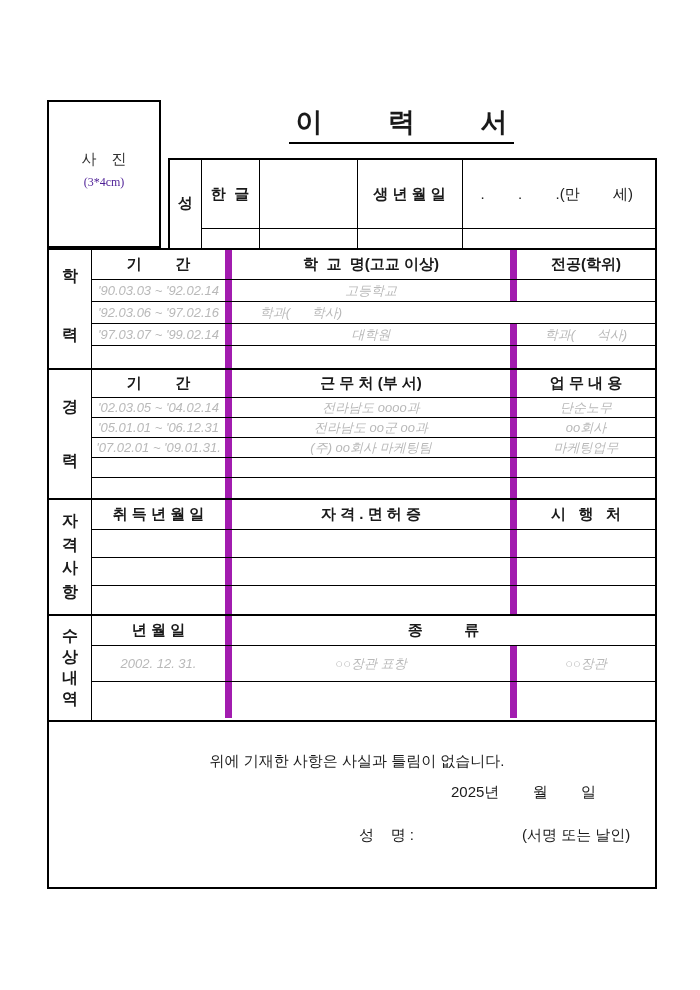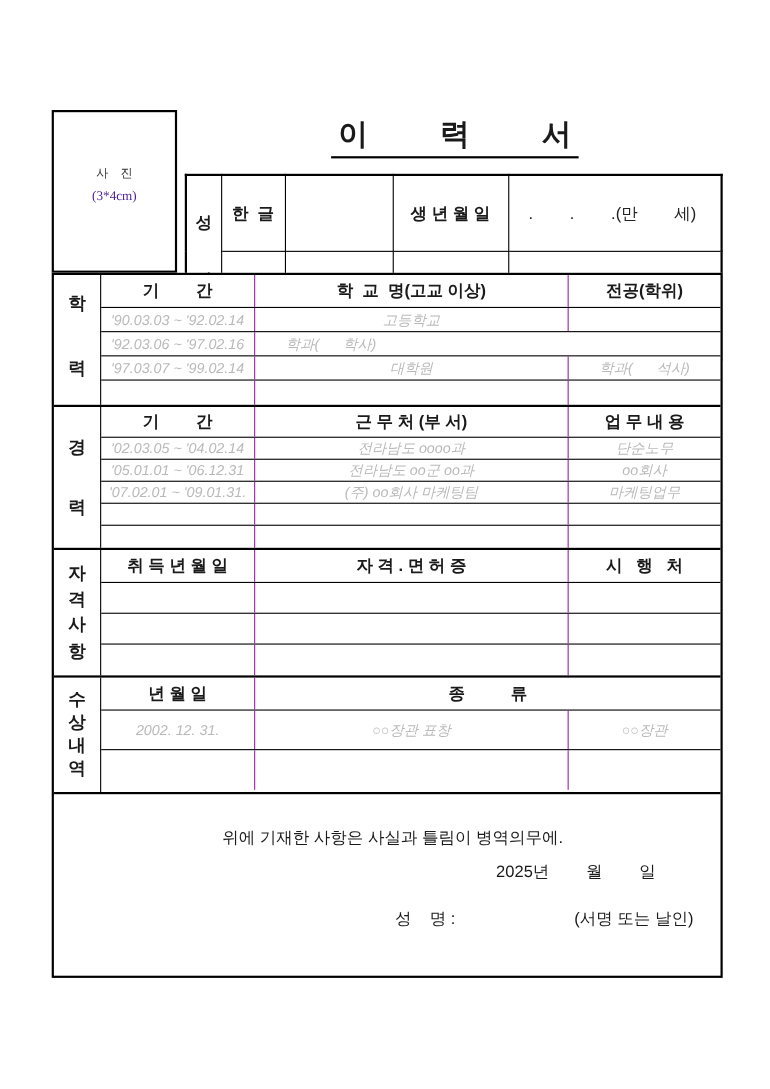--- a/index.html
+++ b/index.html
@@ -5,25 +5,25 @@
   * { margin:0; padding:0; box-sizing:border-box; }
   html,body { width:700px; height:990px; background:#ffffff; }
   body { font-family:"Liberation Sans","DejaVu Sans",sans-serif; color:#1a1a1a; position:relative; }
 
   .page { position:absolute; inset:0; background:#fff; }
 
   
   .photo-box { position:absolute; left:47px; top:100px; width:114px; height:148px;
                border:2px solid #000; display:flex; flex-direction:column; align-items:center;
                padding-top:48px; }
-  .photo-label { font-family:"Liberation Serif","DejaVu Serif",serif; font-size:11px; white-space:pre; color:#333; }
+  .photo-label { font-family:"Liberation Serif","DejaVu Serif",serif; font-size:15px; white-space:pre; color:#333; }
   .photo-size  { font-family:"Liberation Serif","DejaVu Serif",serif; font-size:12px; margin-top:6px; color:#4c1d95; }
 
   
-  .title-wrap { position:absolute; left:170px; top:104px; width:487px; text-align:center; }
+  .title-wrap { position:absolute; left:158px; top:104px; width:487px; text-align:center; }
   .title { display:inline-block; font-size:27px; font-weight:bold; word-spacing:58px;
            border-bottom:2px solid #000; padding:0 6px 2px 6px; white-space:pre; }
 
   
   table.id-table { position:absolute; left:168px; top:158px; width:487px;
                    border-collapse:collapse; table-layout:fixed; }
   table.id-table td { border:1px solid #000; font-size:15px; text-align:center; vertical-align:middle;
                       white-space:pre; overflow:hidden; }
   table.id-table { border:2px solid #000; }
   td.lbl { font-weight:bold; }
@@ -37,21 +37,21 @@
   .main { position:absolute; left:47px; top:248px; width:610px; border:2px solid #000; background:#fff; }
   .sec { display:flex; border-bottom:2px solid #000; }
   .sec:last-child { border-bottom:none; }
   .side { width:43px; border-right:1px solid #000; display:flex; flex-direction:column;
           align-items:center; justify-content:space-around; font-weight:bold; font-size:16px;
           padding:10px 0; }
   .side.tight { justify-content:space-between; padding:16px 0 22px 0; }
   .content { flex:1; display:flex; flex-direction:column; }
   .row { display:flex; border-bottom:1px solid #000; }
   .content .row:last-child { border-bottom:none; }
-  .c { display:flex; align-items:center; justify-content:center; border-right:1px solid #a21caf;
+  .c { display:flex; align-items:center; justify-content:center; border-right:7px solid #a21caf;
        white-space:pre; overflow:hidden; }
   .c:last-child { border-right:none;text-align:right; }
   .c1 { width:140px; } .c2 { flex:1; } .c3 { width:138px; }
   .row.head .c { font-weight:bold; font-size:15px; }
   .ph { color:#b9b9b9; font-style:italic; font-size:13px; }
 
   .sec-edu    .row.head { height:30px; } .sec-edu    .row { height:22px; }
   .sec-career .row.head { height:28px; } .sec-career .row { height:20px; }
   .sec-qual   .row.head { height:30px; } .sec-qual   .row { height:28px; }
   .sec-award  .row.head { height:30px; } .sec-award  .row { height:36px; }
@@ -243,21 +243,21 @@
         <div class="row">
           <div class="c c1 ph"></div>
           <div class="c c2 ph"></div>
           <div class="c c3 ph"></div>
         </div>
       </div>
     </div>
 
 
     <div class="sec sec-footer">
-      <div class="f-statement">위에 기재한 사항은 사실과 틀림이 병역의무에.</div>
+      <div class="f-statement">위에 기재한 사항은 사실과 틀림이 없습니다.</div>
       <div class="f-date">2025년        월        일</div>
       <div class="f-sig">
         <span class="sig-name">성    명 :</span>
         <span class="sig-note">(서명 또는 날인)</span>
       </div>
     </div>
 
   </div>
 </div>
 

